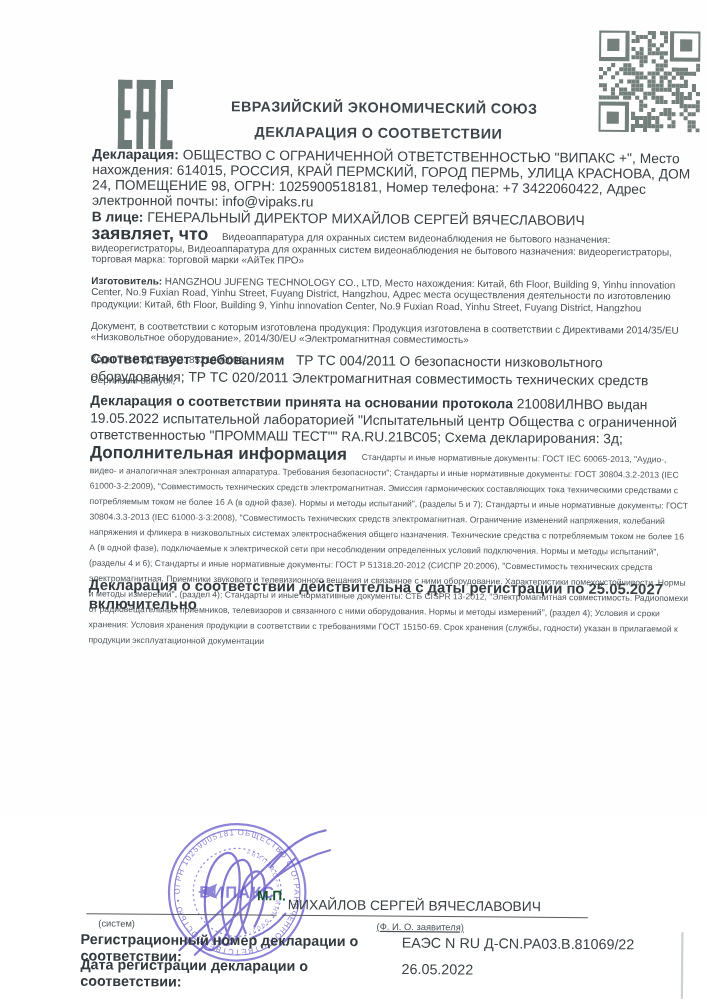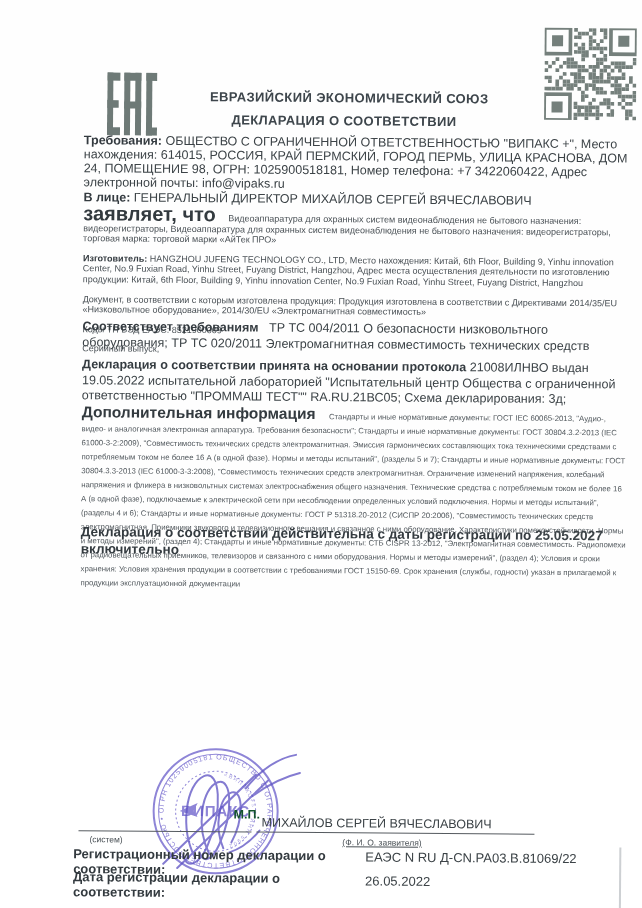--- a/index.html
+++ b/index.html
@@ -25,21 +25,21 @@
   .hdr-line2{position:absolute;left:60px;top:111px;width:570px;text-align:center;
     font-weight:bold;font-size:13px;letter-spacing:.4px;color:#3e464c;}
   .qr{position:absolute;left:545px;top:24px;width:92px;height:92px;}
   
   .para{position:absolute;left:85px;width:545px;font-size:12.5px;line-height:14px;color:#3c4347;}
   .b{font-weight:bold;color:#343b40;}
   .gap-sm{margin-right:7px;}
   .p-applicant{top:133px;}
   .p-person{top:190px;}
   .block-declares{top:208px;}
-  .lbl-lg{font-weight:bold;font-size:20px;color:#333a3f;margin-right:10px;}
+  .lbl-lg{font-weight:bold;font-size:16px;color:#333a3f;margin-right:10px;}
   .t9{font-size:9px;line-height:10.6px;color:#4a5156;}
   .p-complies{top:318px;line-height:16px;}
   .p-basis{top:357px;line-height:15.5px;}
   .p-additional{top:405px;}
   .tiny2{font-size:7.8px;line-height:9.4px;color:#50575c;}
   .p-validity{top:524px;font-weight:bold;font-size:13.5px;line-height:16.5px;color:#343b40;}
   .p-validity .val{font-weight:bold;color:#3c4347;}
   
   .stamp{position:absolute;left:156px;top:744px;width:132px;height:132px;opacity:.78;}
   .signature{position:absolute;left:140px;top:735px;width:200px;height:140px;opacity:.85;}
@@ -305,21 +305,21 @@
           <rect x="0" y="0" width="28" height="28" fill="none" stroke="#75807c" stroke-width="4"></rect>
           <rect x="8" y="8" width="12" height="12" fill="#75807c"></rect>
           <rect x="72" y="0" width="28" height="28" fill="none" stroke="#75807c" stroke-width="4"></rect>
           <rect x="80" y="8" width="12" height="12" fill="#75807c"></rect>
           <rect x="0" y="72" width="28" height="28" fill="none" stroke="#75807c" stroke-width="4"></rect>
           <rect x="8" y="80" width="12" height="12" fill="#75807c"></rect>
         </svg>
     </div>
 
     <div class="para p-applicant">
-      <span class="b">Требования:</span>
+      <span class="b">Декларация:</span>
       <span>ОБЩЕСТВО С ОГРАНИЧЕННОЙ ОТВЕТСТВЕННОСТЬЮ "ВИПАКС +", Место нахождения: 614015, РОССИЯ, КРАЙ ПЕРМСКИЙ, ГОРОД ПЕРМЬ, УЛИЦА КРАСНОВА, ДОМ 24, ПОМЕЩЕНИЕ 98, ОГРН: 1025900518181, Номер телефона: +7 3422060422, Адрес электронной почты: info@vipaks.ru</span>
     </div>
 
     <div class="para p-person">
       <span class="b">В лице:</span>
       <span>ГЕНЕРАЛЬНЫЙ ДИРЕКТОР МИХАЙЛОВ СЕРГЕЙ ВЯЧЕСЛАВОВИЧ</span>
     </div>
 
     <div class="para block-declares">
       <p class="t9" style="margin:0;">

